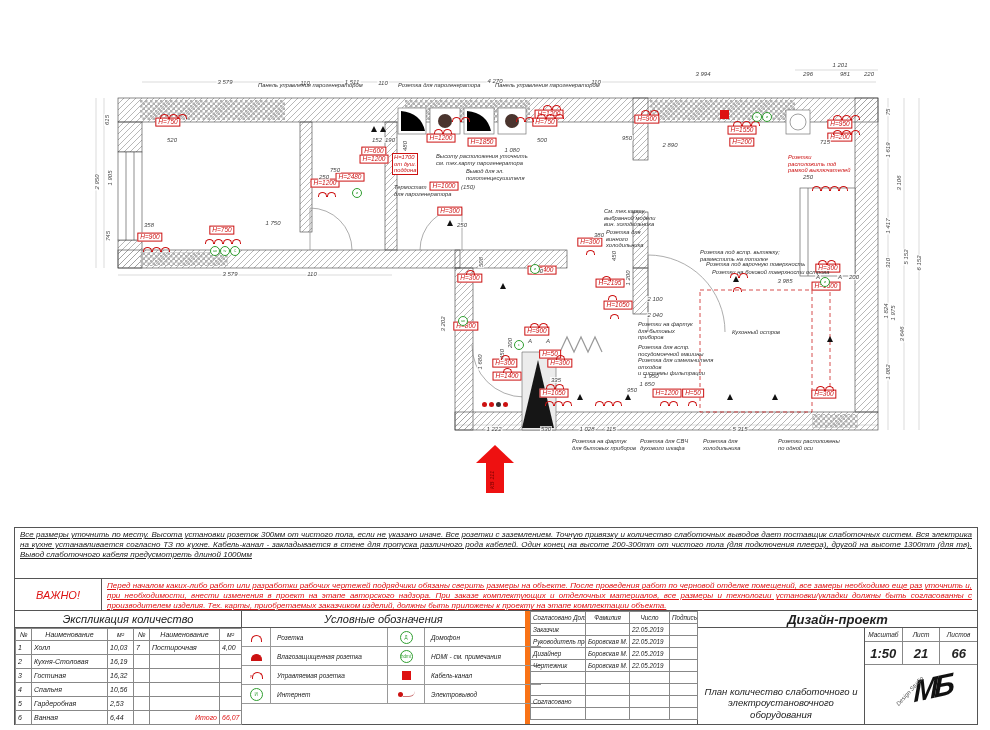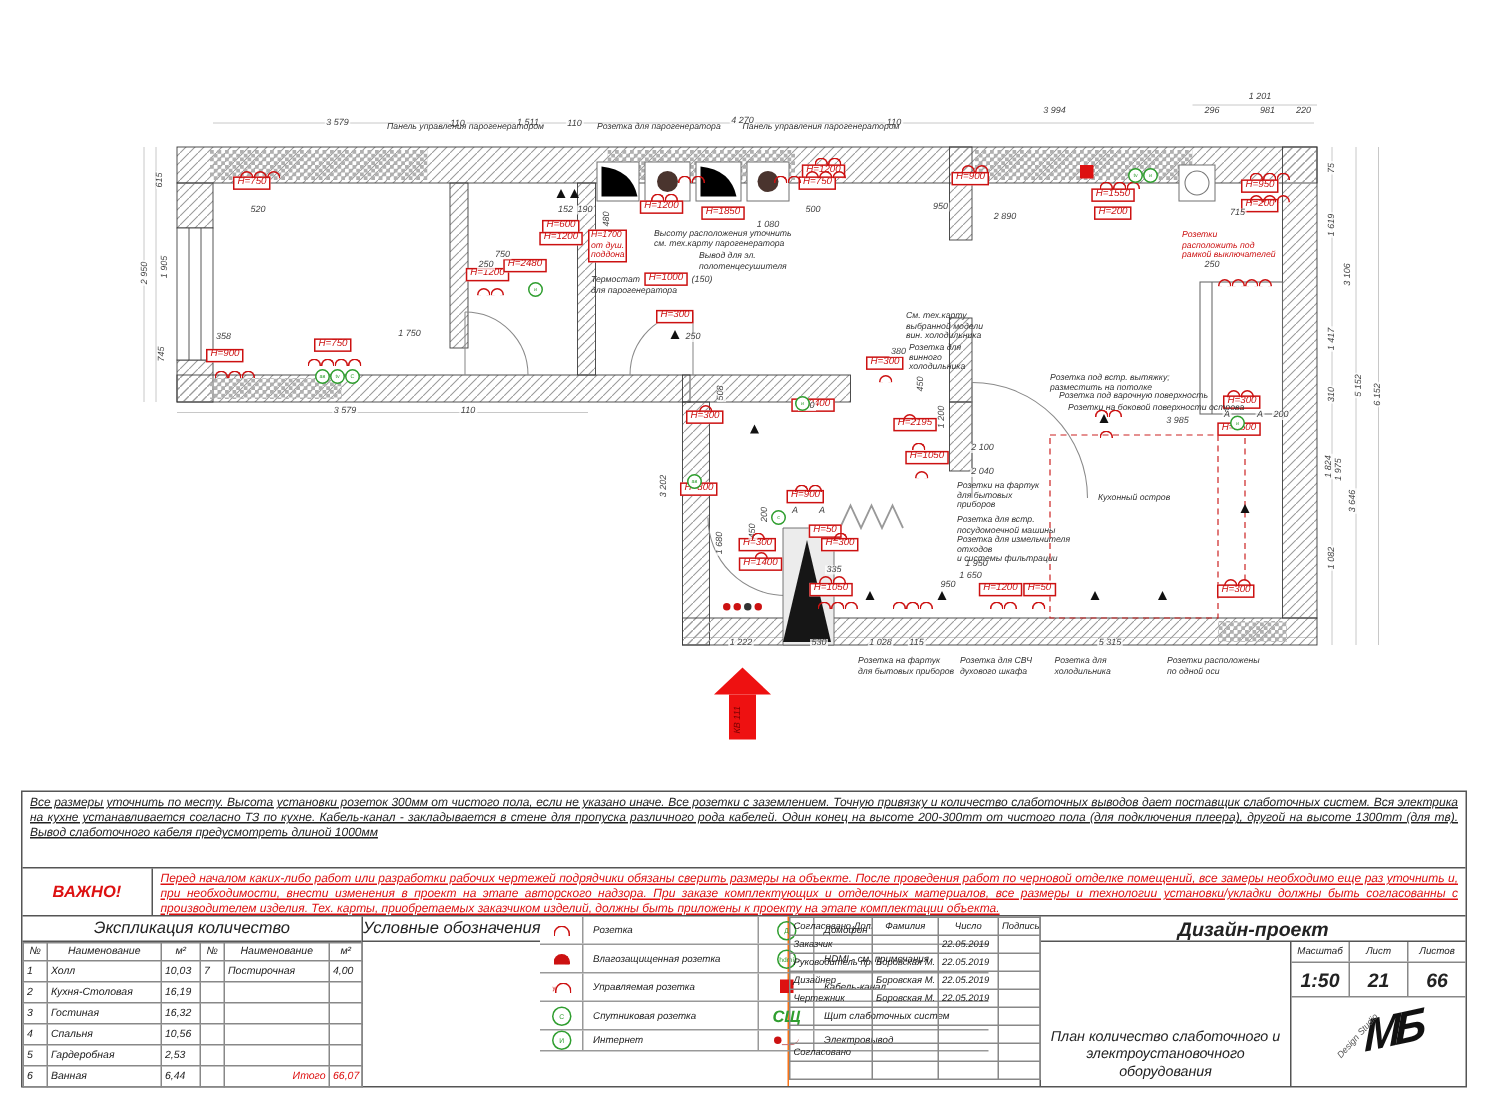--- a/index.html
+++ b/index.html
@@ -32,34 +32,34 @@
       transform:rotate(-90deg);transform-origin:0 0;white-space:nowrap;}
   
   #sheet{position:absolute;left:14px;top:527px;width:962px;height:196px;border:1px solid #555;
          font-style:italic;}
   .band{display:flex;border-bottom:1px solid #555;}
   .band-label{width:86px;display:flex;align-items:center;justify-content:center;
               font-size:11px;border-right:1px solid #555;flex:none;}
   .band-text{flex:1;font-size:8px;line-height:1.25;padding:2px 5px;text-align:justify;text-decoration:underline;}
   #band-notes{height:50px;}
   #band-imp{height:31px;}
-  #band-imp .band-label{color:#dd1111;font-weight:bold;}
+  #band-imp .band-label{color:#dd1111;font-weight:normal;}
   #band-imp .band-text{color:#dd1111;}
   #bottom{display:flex;height:113px;}
   
   #expl{width:226px;border-right:1px solid #555;flex:none;display:flex;flex-direction:column;}
   .tbl-title{height:16px;font-size:11px;display:flex;align-items:center;justify-content:center;
              border-bottom:1px solid #555;flex:none;}
   #expl table{border-collapse:collapse;width:100%;font-size:7px;table-layout:fixed;}
   #expl td{border:0.5px solid #888;height:13px;padding:0 2px;overflow:hidden;white-space:nowrap;}
   #expl .hd td{text-align:center;height:11px;}
   .tot{color:#dd1111;text-align:right;}
   .totv{color:#dd1111;}
   
-  #legend{width:283px;border-right:1px solid #f97316;flex:none;display:flex;flex-direction:row;}
+  #legend{width:283px;border-right:5px solid #f97316;flex:none;display:flex;flex-direction:column;}
   #legend .rows{flex:1;display:grid;grid-template-rows:repeat(7,1fr);}
   .lrow{display:flex;border-bottom:0.5px solid #999;align-items:center;}
   .lcell-i{width:28px;display:flex;align-items:center;justify-content:center;flex:none;
            border-right:0.5px solid #999;height:100%;}
   .lcell-t{width:110px;font-size:6.5px;padding-left:6px;flex:none;border-right:0.5px solid #999;height:100%;
            display:flex;align-items:center;}
   .lcell-i2{width:36px;}
   .lcell-t2{flex:1;border-right:none;}
   .arc{width:9px;height:6px;border:1px solid #cc1111;border-bottom:none;border-radius:9px 9px 0 0;
        display:inline-block;position:relative;}
@@ -559,32 +559,20 @@
             </div>
             <div class="lcell-t">Управляемая розетка</div>
             <div class="lcell-i lcell-i2">
               <span><i class="rsq"></i></span>
             </div>
             <div class="lcell-t lcell-t2">Кабель-канал</div>
           </div>
           <div class="lrow">
             <div class="lcell-i">
               <span>
-                <i class="gcir">С</i>
-              </span>
-            </div>
-            <div class="lcell-t">Спутниковая розетка</div>
-            <div class="lcell-i lcell-i2">
-              <span><i class="ittxt g">СЩ</i></span>
-            </div>
-            <div class="lcell-t lcell-t2">Щит слаботочных систем</div>
-          </div>
-          <div class="lrow">
-            <div class="lcell-i">
-              <span>
                 <i class="gcir">И</i>
               </span>
             </div>
             <div class="lcell-t">Интернет</div>
             <div class="lcell-i lcell-i2">
               <span>
                 <i class="ev">
                   <b class="d"></b>
                   <b class="w"></b>
                 </i>

